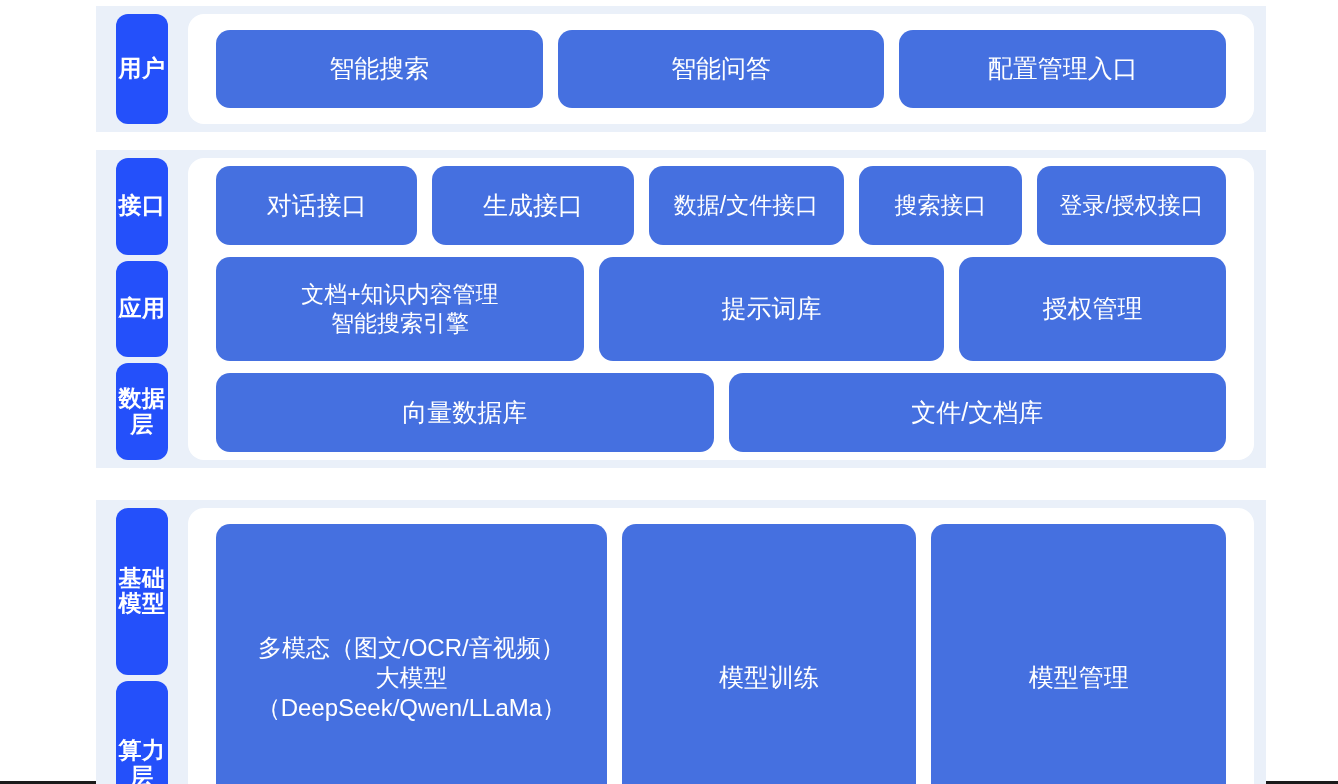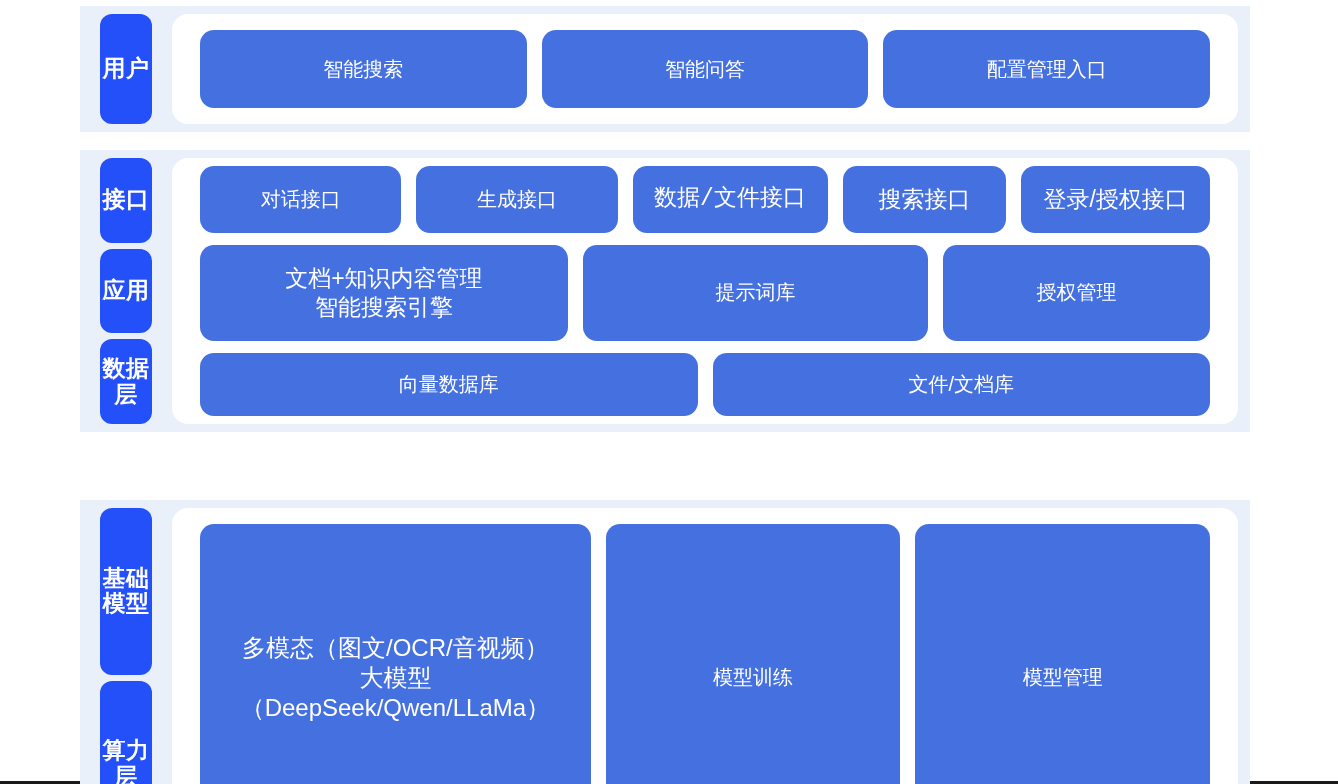--- a/index.html
+++ b/index.html
@@ -17,30 +17,30 @@
     position: relative;
     width: 1338px;
     height: 784px;
     background: #ffffff;
     border-bottom: 3px solid #1b1b1b;
   }
 
   
   .band {
     position: absolute;
-    left: 80px;
+    left: 96px;
     width: 1170px;
     background: #eaf0f9;
     display: flex;
     flex-direction: row;
     align-items: stretch;
   }
 
   #band-user      { top: 6px;   height: 126px; }
-  #band-platform  { top: 150px; height: 282px; justify-content: center; }
+  #band-platform  { top: 150px; height: 318px; justify-content: center; }
   #band-infra     { top: 500px; height: 355px; }
 
   
   .label-col {
     width: 92px;
     flex: 0 0 92px;
     padding: 8px 0 8px 20px;
     display: flex;
     flex-direction: column;
     gap: 6px;
@@ -90,36 +90,36 @@
 
   
   .box {
     background: #4570e0;
     color: #ffffff;
     border-radius: 14px;
     display: flex;
     align-items: center;
     justify-content: center;
     text-align: center;
-    font-size: 20px;
+    font-size: 25px;
     line-height: 1.25;
     padding: 6px 10px;
     white-space: pre-line;
   }
 
   .box.small { font-size: 23px; }
 
   
   #band-user .card { padding: 16px 28px; }
   #band-user .box { flex: 1 1 0; }
 
   
   #row-interface .box:nth-child(1) { flex: 1.45 1 0; }
   #row-interface .box:nth-child(2) { flex: 1.45 1 0; }
-  #row-interface .box:nth-child(3) { flex: 1.40 1 0; font-family: Liberation Mono, monospace; }
+  #row-interface .box:nth-child(3) { flex: 1.40 1 0; }
   #row-interface .box:nth-child(4) { flex: 1.15 1 0; }
   #row-interface .box:nth-child(5) { flex: 1.35 1 0; }
 
   
   #row-application .box:nth-child(1) { flex: 1.55 1 0; }
   #row-application .box:nth-child(2) { flex: 1.45 1 0; }
   #row-application .box:nth-child(3) { flex: 1.10 1 0; }
   #row-application .box:nth-child(4) { flex: 1.00 1 0; }
 
   

